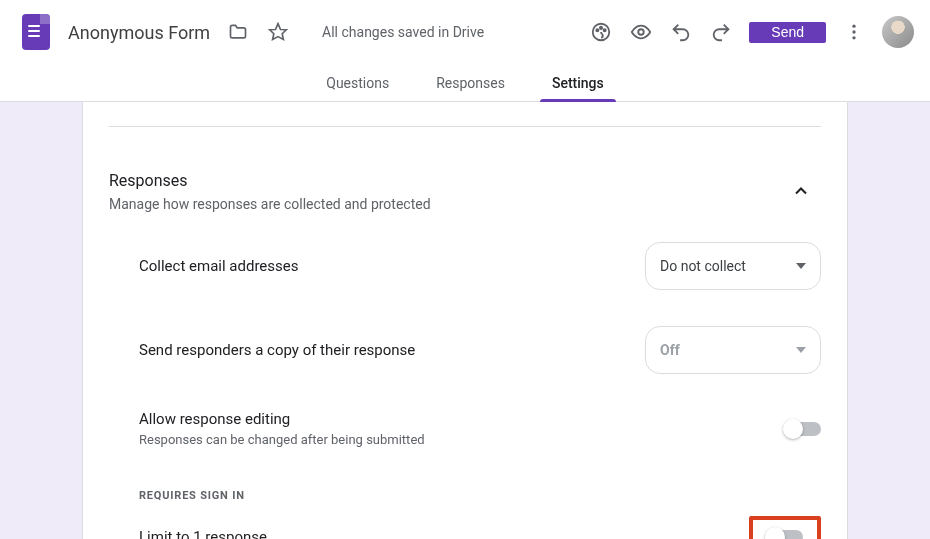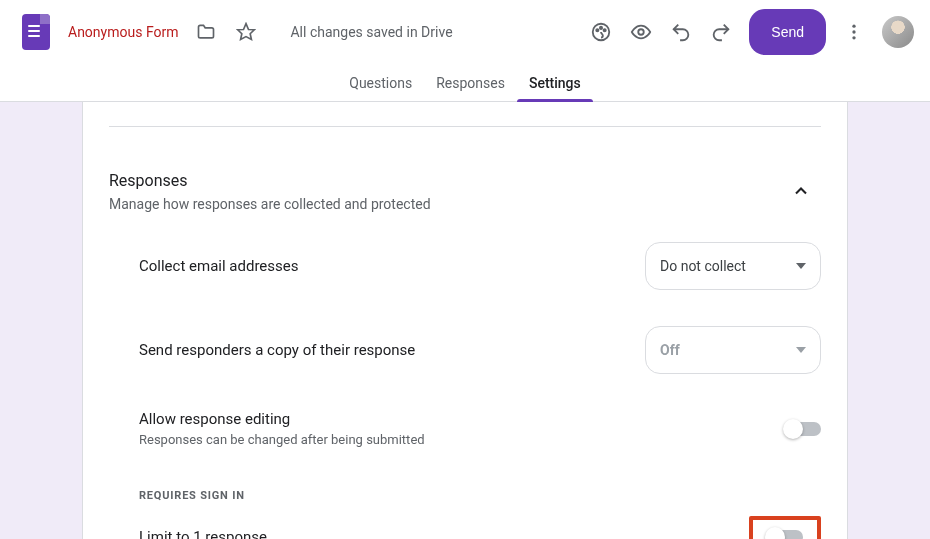--- a/index.html
+++ b/index.html
@@ -8,29 +8,29 @@
     
     .header { background: #fff; display: flex; align-items: center; padding: 8px 16px; height: 64px; }
     .forms-logo { width: 40px; height: 40px; display: flex; align-items: center; justify-content: center; position: relative; }
     .forms-logo-bg { width: 28px; height: 36px; background: #673ab7; border-radius: 4px; position: relative; }
     .forms-logo-bg::before { content: ""; position: absolute; top: 0; right: 0; width: 10px; height: 10px; background: #8e6fc7; border-top-right-radius: 4px; }
     .forms-logo-inner { position:absolute; left:6px; top:11px; display:flex; flex-direction:column; gap:3px;}
     .forms-logo-inner span { display:block; height:2px; background:#fff; border-radius:1px;}
     .forms-logo-inner span:nth-child(1){width:12px;}
     .forms-logo-inner span:nth-child(2){width:12px;}
     .forms-logo-inner span:nth-child(3){width:12px;}
-    .form-title { font-size: 14px; color: #b91c1c; margin-left: 12px; margin-right: 8px; }
+    .form-title { font-size: 18px; color: #404040; margin-left: 12px; margin-right: 8px; }
     .hdr-icon { width: 40px; height: 40px; display: flex; align-items: center; justify-content: center; color: #5f6368; cursor: pointer; border-radius: 50%; }
     .save-status { font-size: 14px; color: #5f6368; margin-left: 24px; }
     .hdr-spacer { flex: 1; }
-    .send-btn { background: #673ab7; color: #fff; border: none; border-radius: 16px; padding: 0 22px; height: 46px; font-size: 14px; font-weight: 500; cursor: pointer; margin: 0 8px; }
+    .send-btn { background: #673ab7; color: #fff; border: none; border-radius: 2px; padding: 0 22px; height: 21px; font-size: 14px; font-weight: 500; cursor: pointer; margin: 0 8px; }
     .avatar { width: 32px; height: 32px; border-radius: 50%; background: linear-gradient(135deg,#ccc,#999); margin-left: 8px; cursor:pointer; background-image: radial-gradient(circle at 50% 35%, #e8d9c8 25%, transparent 26%), linear-gradient(135deg,#c9c9c9,#8a8a8a);}
     
     
-    .tabs { background: #fff; display: flex; justify-content: center; align-items: flex-end; height: 38px; border-bottom: 1px solid #dadce0; }
+    .tabs { background: #fff; display: flex; justify-content: center; align-items: flex-end; height: 38px; border-bottom: 1px solid #dadce0; gap: 23px; }
     .tab { font-size: 14px; color: #5f6368; padding: 0 12px 10px 12px; cursor: pointer; position: relative; }
     .tab.active { color: #202124; font-weight:500;}
     .tab.active::after { content: ""; position: absolute; left: 0; right: 0; bottom: -1px; height: 3px; background: #673ab7; border-radius: 3px 3px 0 0; }
     
     
     .canvas { display: flex; justify-content: center; padding-top: 0; }
     .card { background: #fff; width: 766px; min-height: 500px; border-radius: 0 0 8px 8px; border:1px solid #dadce0; border-top:none; padding: 0 26px; }
     .divider { border-top: 1px solid #dadce0; margin: 24px 0 0 0; }
     
     .section-head { display:flex; align-items:flex-start; padding: 44px 0 12px 0;}

